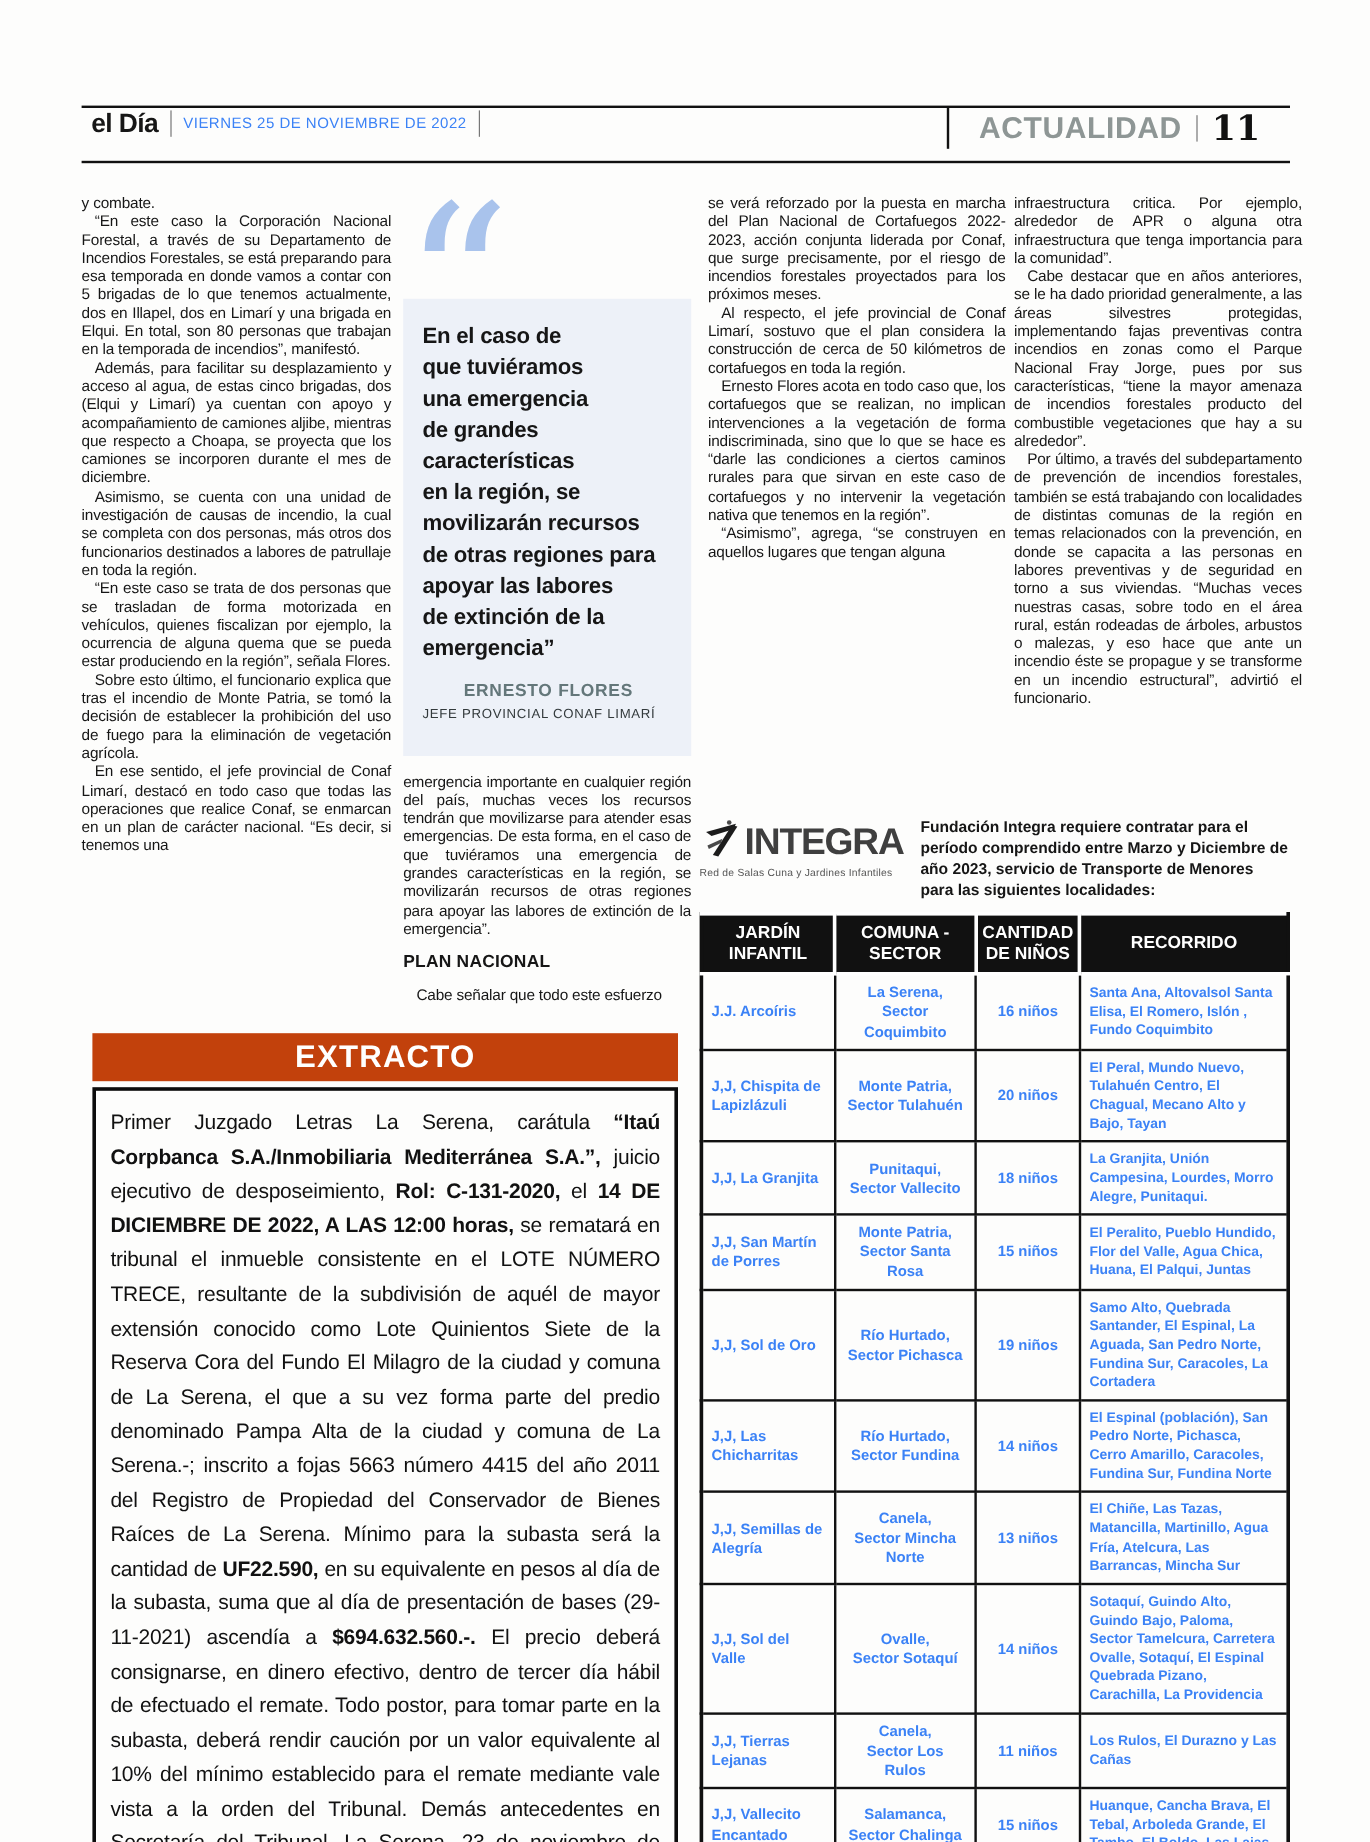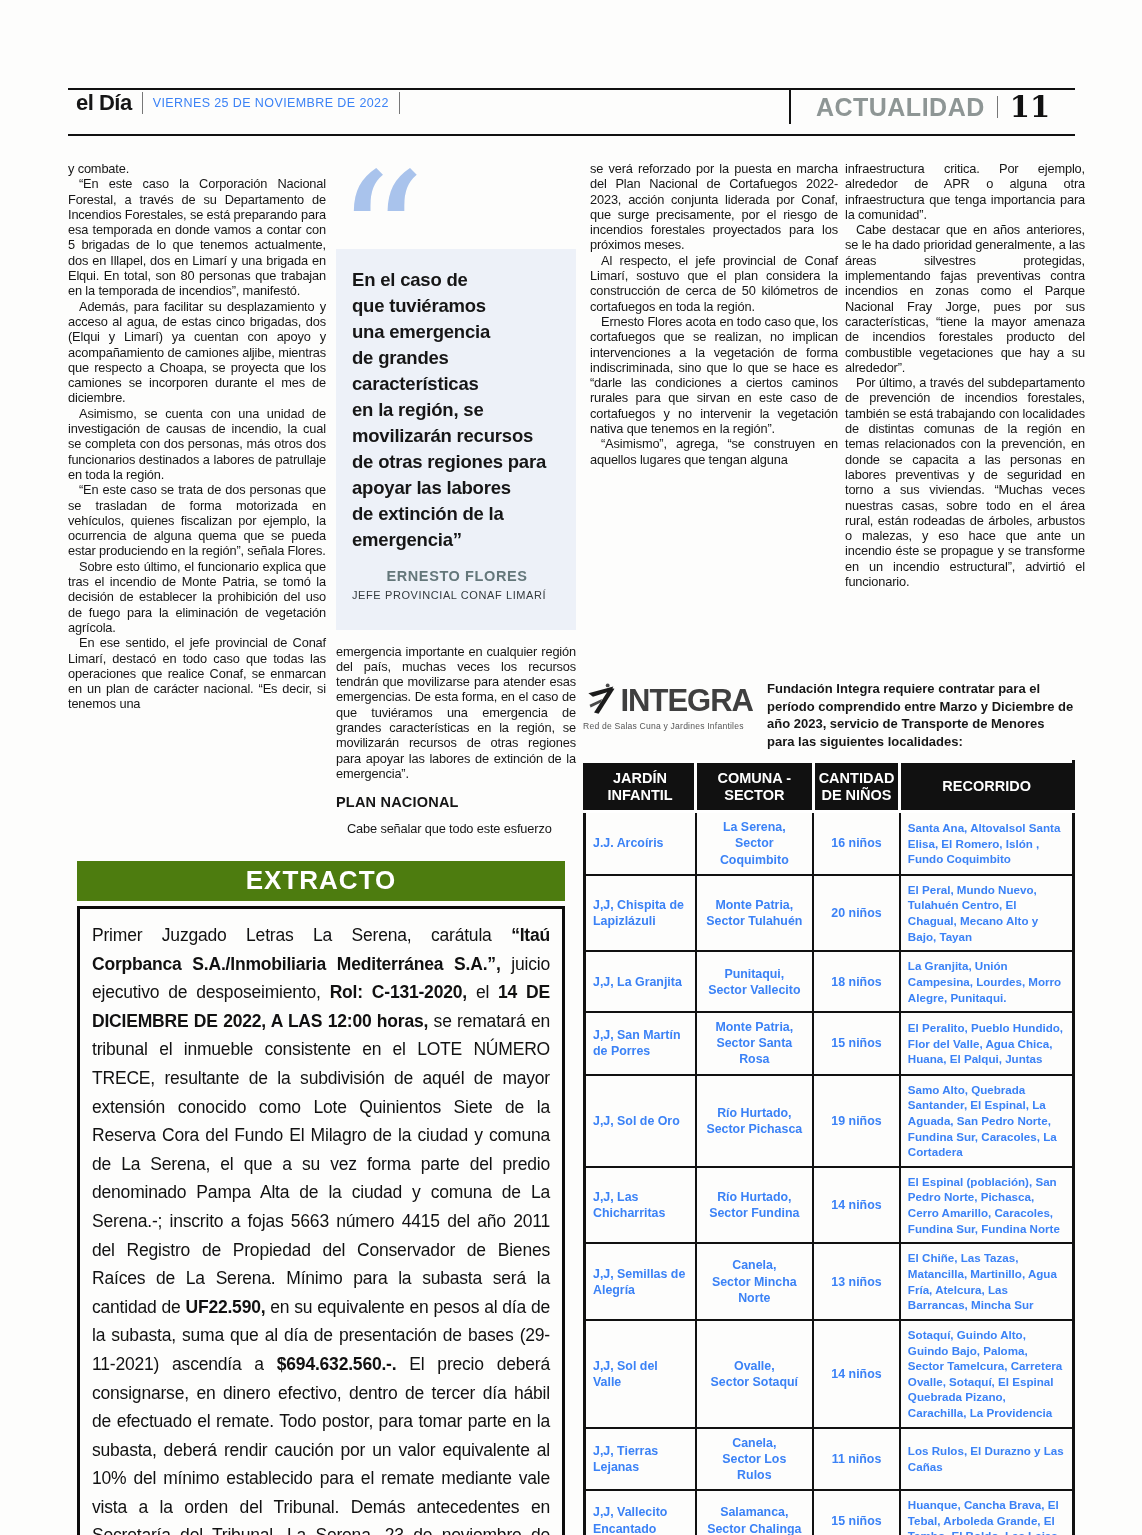--- a/index.html
+++ b/index.html
@@ -50,21 +50,21 @@
   .quote-text {
     font-size:18.5px; font-weight:bold; line-height:26px;
     white-space:pre-line; text-align:left; letter-spacing:-0.2px;
   }
   .quote-author { margin-top:16px; font-size:14.5px; font-weight:bold; letter-spacing:0.6px; color:#64777a; text-align:center; }
   .quote-role { margin-top:4px; font-size:11px; letter-spacing:0.6px; color:#333a3c; text-align:left; }
 
   
   .extracto { position:absolute; left:77px; top:861px; width:488px; }
   .extracto-header {
-    background:#4d7c0f; color:#fff; text-align:center;
+    background:#c2410c; color:#fff; text-align:center;
     font-size:26px; font-weight:bold; letter-spacing:1px; padding:4px 0 5px 0;
   }
   .extracto-body {
     margin-top:5px; border:3px solid #0c0c0c; padding:12px 12px 14px 12px;
     font-size:17.5px; line-height:28.6px; text-align:justify; letter-spacing:-0.2px; color:#111;
   }
   .extracto-body .b { font-weight:bold; }
 
   
   .integra { position:absolute; left:583px; top:680px; width:492px; }

